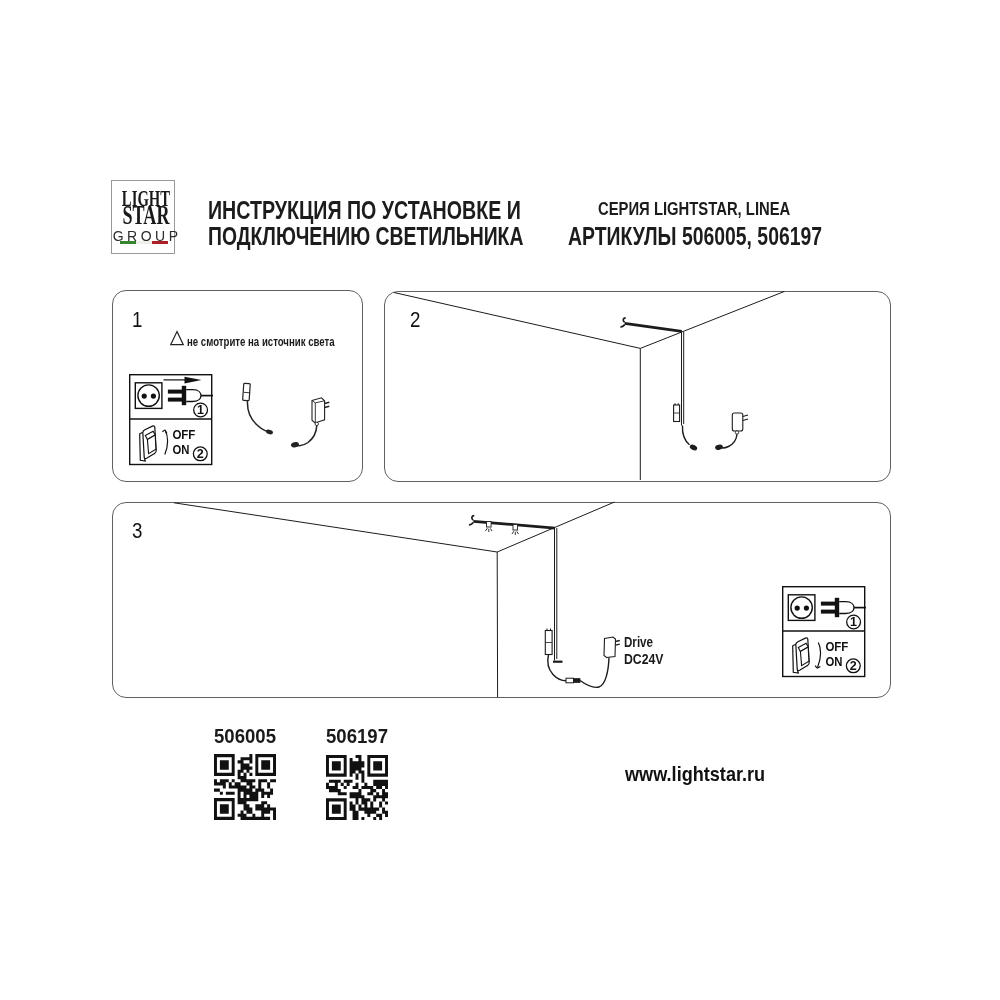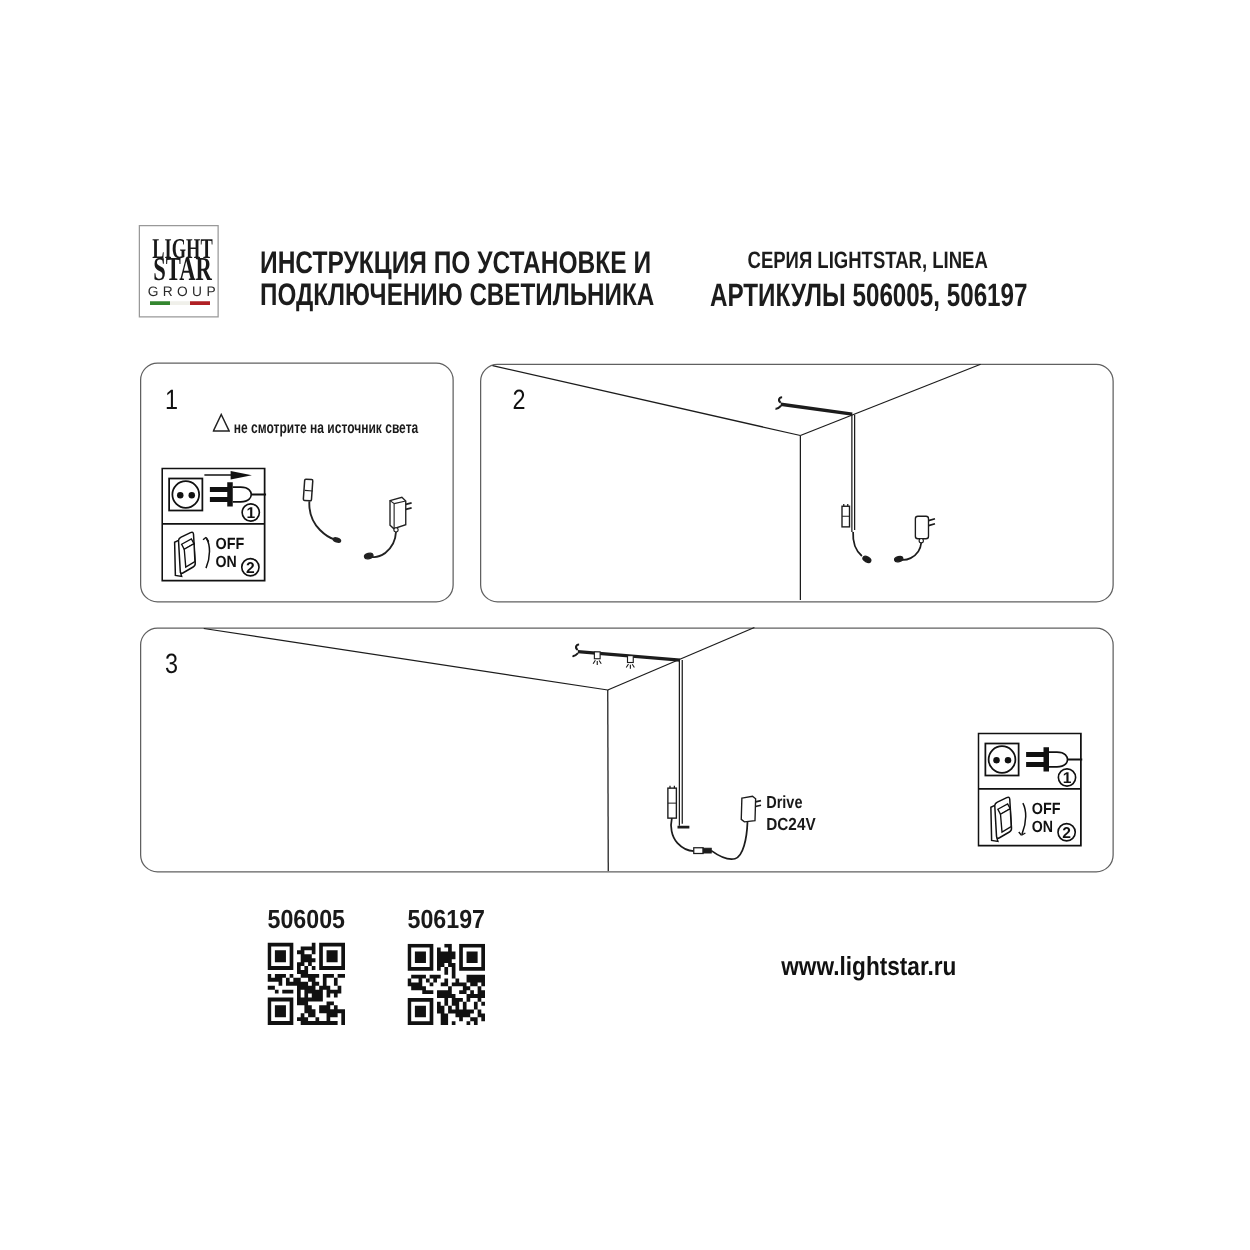--- a/index.html
+++ b/index.html
@@ -8,21 +8,21 @@
   .box{position:absolute;border:1.4px solid #606060;border-radius:14px;background:#fff;}
   .num{position:absolute;font-size:22.3px;font-weight:normal;color:#111;transform:scaleX(0.84);transform-origin:left top;}
   svg{display:block;}
 </style>
 </head>
 <body>
 
 <div class="abs" style="left:111px;top:180px;width:62px;height:72px;border:1.5px solid #999;background:#fff;">
   <div style="position:absolute;left:calc(50% + 2.5px);top:6px;transform:translateX(-50%) scaleX(0.64);font-family:'Liberation Serif',serif;font-weight:bold;font-size:23px;line-height:23px;color:#191919;white-space:nowrap;">LIGHT</div>
   <div style="position:absolute;left:calc(50% + 2.5px);top:21px;transform:translateX(-50%) scaleX(0.67);font-family:'Liberation Serif',serif;font-weight:bold;font-size:27px;line-height:27px;color:#191919;white-space:nowrap;">STAR</div>
-  <div style="position:absolute;left:calc(50% + 2.3px);top:47px;transform:translateX(-50%);font-size:11px;letter-spacing:3.5px;color:#2a2a2a;white-space:nowrap;padding-left:3.5px;">GROUP</div>
+  <div style="position:absolute;left:calc(50% + 2.3px);top:47px;transform:translateX(-50%);font-size:14px;letter-spacing:3.5px;color:#2a2a2a;white-space:nowrap;padding-left:3.5px;">GROUP</div>
   <div style="position:absolute;left:8px;top:59.5px;width:48px;height:3.4px;display:flex;">
     <div style="flex:1;background:#33862f;"></div>
     <div style="flex:1;background:#f0f0ea;"></div>
     <div style="flex:1;background:#b01f24;"></div>
   </div>
 </div>
 
 <div class="abs" style="left:208px;top:196px;font-size:25px;font-weight:bold;white-space:nowrap;color:#1c1c1c;transform:scaleX(0.785);transform-origin:left top;">ИНСТРУКЦИЯ ПО УСТАНОВКЕ И</div>
 <div class="abs" style="left:208px;top:222px;font-size:25px;font-weight:bold;white-space:nowrap;color:#1c1c1c;transform:scaleX(0.775);transform-origin:left top;">ПОДКЛЮЧЕНИЮ СВЕТИЛЬНИКА</div>
 
@@ -125,21 +125,21 @@
       <circle cx="354" cy="141.5" r="1.7" fill="#fff" stroke-width="0.9"></circle>
       <path d="M354 143.2 C353.5 148.5 350.5 153 345.5 155.5 C343 156.7 340.5 157.1 338.5 156.9" stroke-width="1.4"></path>
       <ellipse cx="336" cy="156.3" rx="3.4" ry="2" fill="#1c1c1c" transform="rotate(-14 336 156.3)"></ellipse>
     </g>
   </g>
 </svg>
 </div>
 
 <div class="box" style="left:111.7px;top:501.8px;width:777.5px;height:194.4px;"></div>
 <div class="num" style="left:132px;top:518px;">3</div>
-<div class="abs" style="left:114px;top:501px;">
+<div class="abs" style="left:125px;top:501px;">
 <svg width="779" height="196" viewBox="0 0 779 196">
   <g fill="none" stroke="#1c1c1c" stroke-width="1">
     <path d="M49 1.8 L372.2 51"></path>
     <path d="M372.2 51 L372.6 196"></path>
     <path d="M372.2 51 L489.5 1"></path>
     <path d="M429.5 26.8 L429.5 159.5"></path>
     <path d="M431.8 27 L431.8 158"></path>
     <path d="M348.3 20.3 L430 27.1" stroke-width="2.8"></path>
     <path d="M349.3 14.6 C346.6 14.7 345.9 17.4 348.2 19" stroke-width="1.7"></path>
     <path d="M348.4 21.5 C346.8 23.2 345.2 24.1 344 23.8" stroke-width="1.7"></path>

